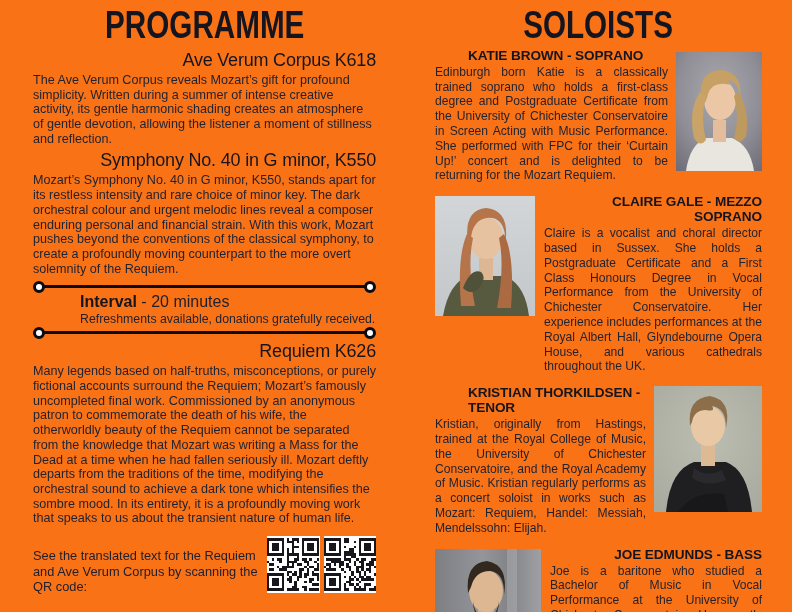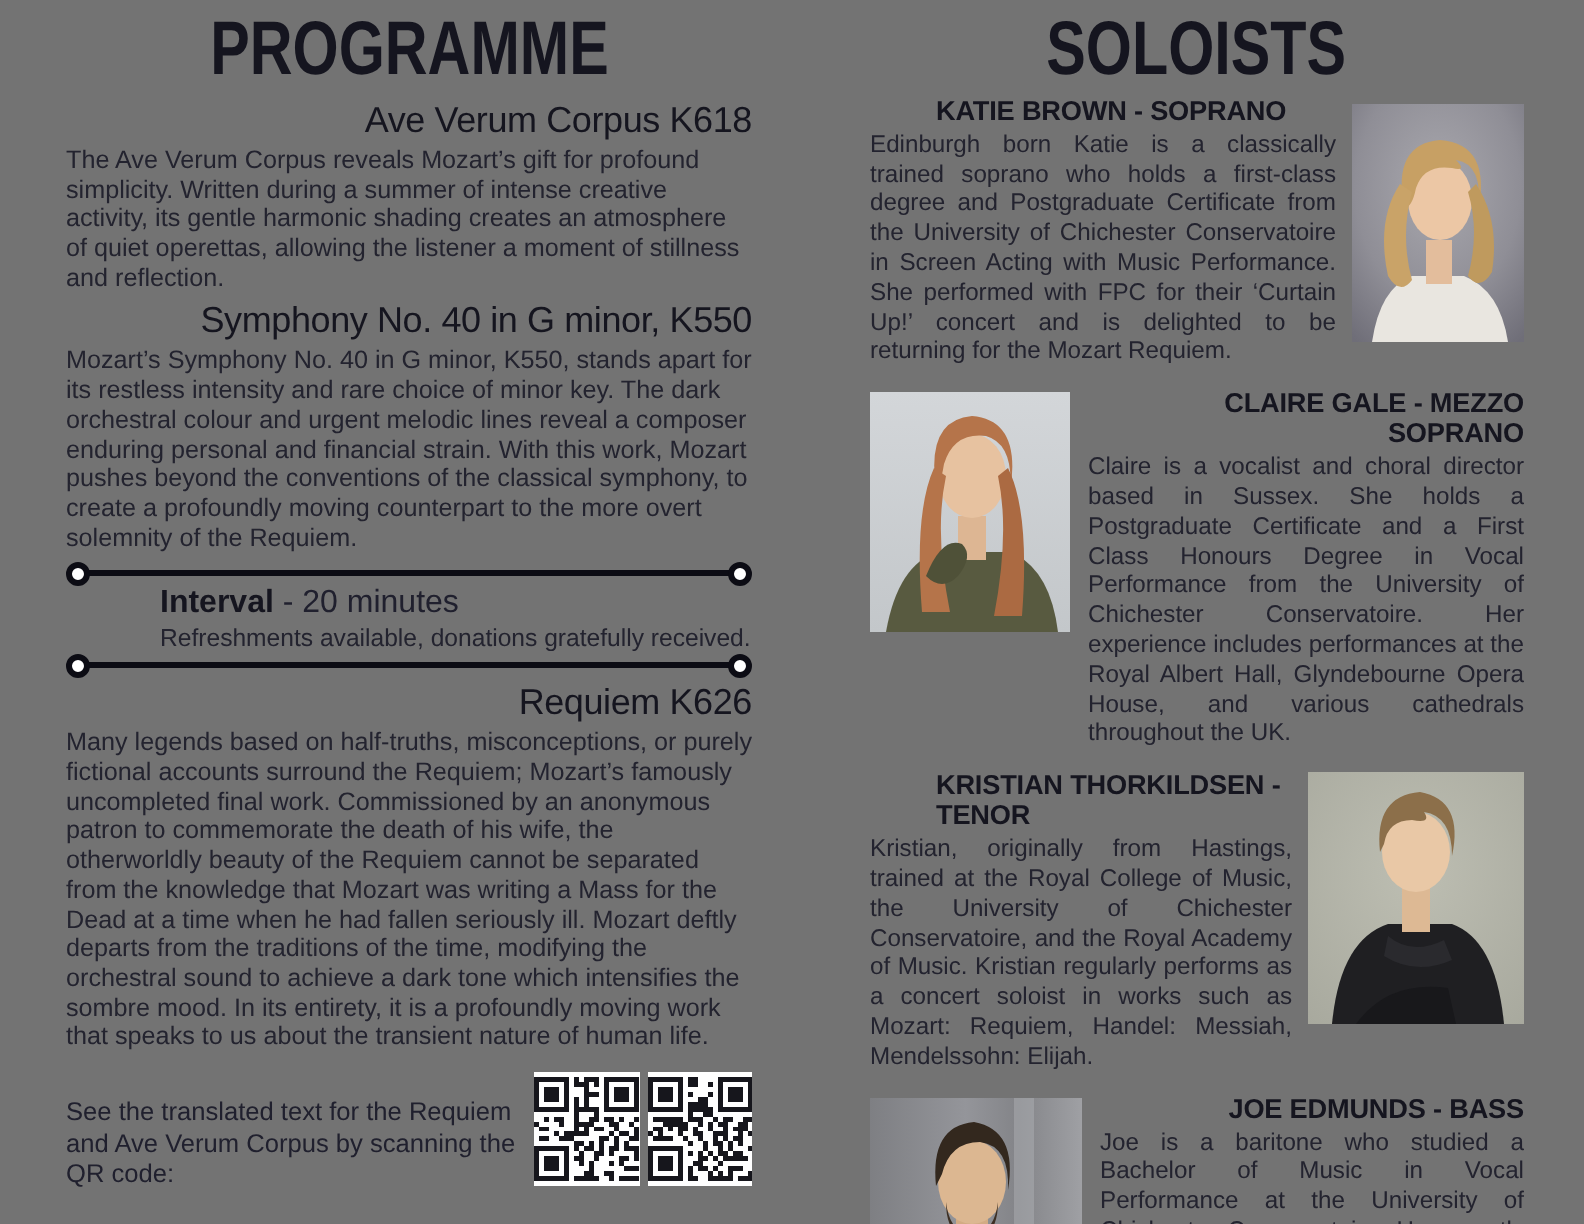--- a/index.html
+++ b/index.html
@@ -1,18 +1,18 @@
 <!DOCTYPE html>
 <html><head>
 <meta charset="utf-8">
 <style>
   * { margin:0; padding:0; box-sizing:border-box; }
   html,body { width:792px; height:612px; background:#ffffff; overflow:hidden; }
   body { font-family:"Liberation Sans", sans-serif; color:#20202e; }
-  .page { position:relative; width:792px; height:612px; background:#737373; display:flex; }
+  .page { position:relative; width:792px; height:612px; background:#f97316; display:flex; }
 
   
   .col-left  { width:400px; padding:6px 24px 0 33px; }
   .col-right { width:392px; padding:6px 30px 0 35px; }
 
   
   .big-title { text-align:center; font-size:38px; font-weight:800; color:#15151f;
                line-height:1.05; letter-spacing:0px; margin-bottom:2px; }
   .big-title span { display:inline-block; transform:scaleX(0.78); transform-origin:center; white-space:nowrap; }
 
@@ -53,21 +53,21 @@
 </head>
 <body>
 
 <div class="page">
 
   <div class="col-left">
     <div class="big-title"><span>PROGRAMME</span></div>
 
     <div>
       <div class="piece-heading">Ave Verum Corpus K618</div>
-      <div class="piece-body">The Ave Verum Corpus reveals Mozart’s gift for profound simplicity. Written during a summer of intense creative activity, its gentle harmonic shading creates an atmosphere of quiet operettas, allowing the listener a moment of stillness and reflection.</div>
+      <div class="piece-body">The Ave Verum Corpus reveals Mozart’s gift for profound simplicity. Written during a summer of intense creative activity, its gentle harmonic shading creates an atmosphere of gentle devotion, allowing the listener a moment of stillness and reflection.</div>
     </div>
 
     <div>
       <div class="piece-heading">Symphony No. 40 in G minor, K550</div>
       <div class="piece-body">Mozart’s Symphony No. 40 in G minor, K550, stands apart for its restless intensity and rare choice of minor key. The dark orchestral colour and urgent melodic lines reveal a composer enduring personal and financial strain. With this work, Mozart pushes beyond the conventions of the classical symphony, to create a profoundly moving counterpart to the more overt solemnity of the Requiem.</div>
     </div>
 
     <div class="interval">
       <div class="rule"></div>
       <div class="interval-text">

